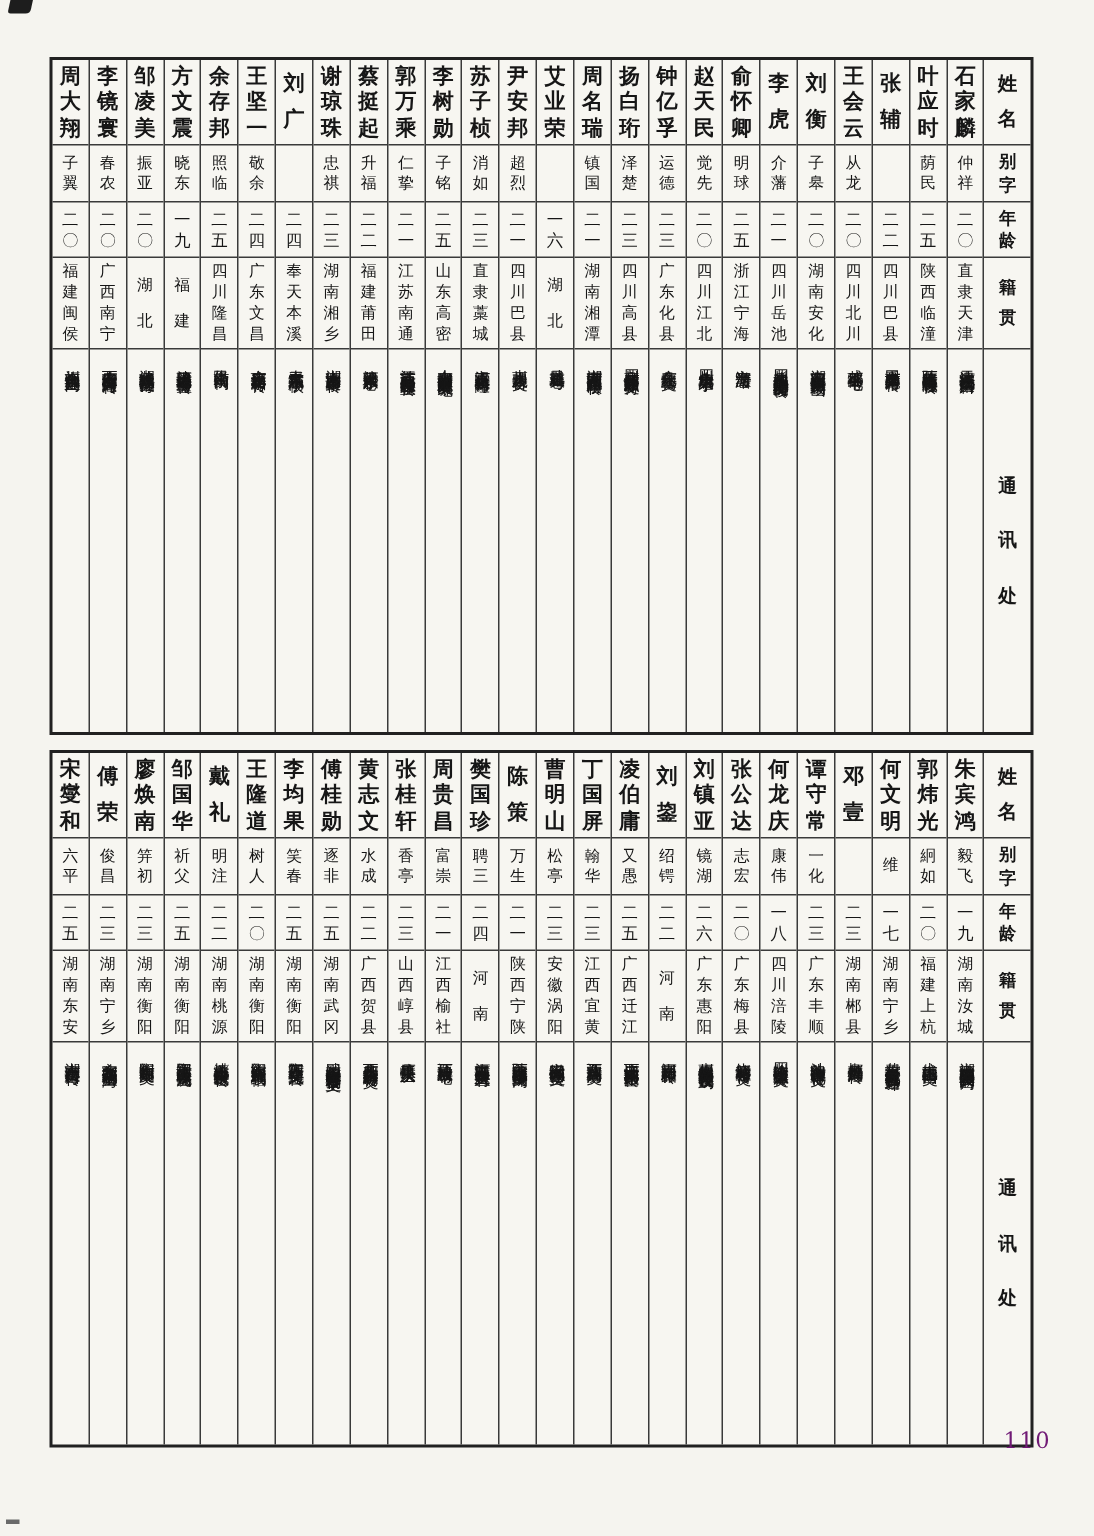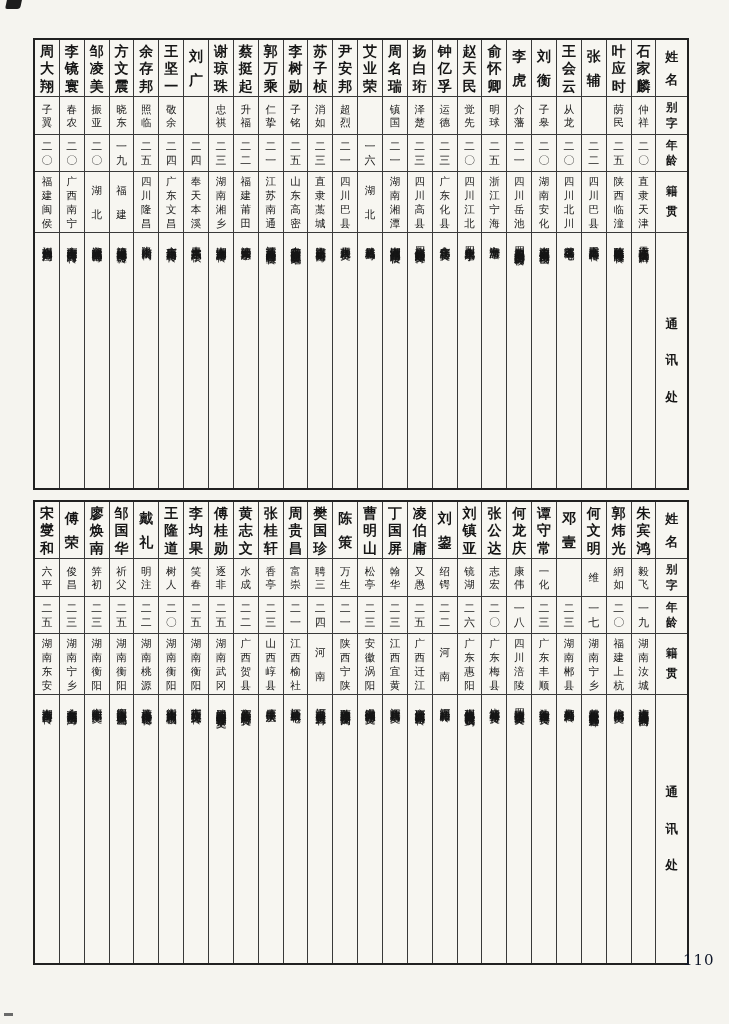--- a/index.html
+++ b/index.html
@@ -43,22 +43,22 @@
   }
   
   .header .cell{font-weight:bold;}
   .header .c-name{font-size:13px;}
   .header .c-courtesy,.header .c-age{font-size:11.5px;gap:4px;}
   .header .c-native{font-size:11.5px;padding:6px 0;}
   .c-addr-h{flex:1;border-bottom:none;justify-content:center;gap:24px;
             font-size:12.5px;font-weight:bold;}
   
   .pageno{
-    position:absolute;top:951px;left:683px;
-    font-size:15px;letter-spacing:1px;color:#0f172a;text-align:right;
+    position:absolute;top:951px;left:669px;
+    font-size:15px;letter-spacing:1px;color:#701a75;text-align:right;
   }
   
   .artifact{position:absolute;background:#1d1d1d;}
   #artifact-tl{left:6px;top:0;width:15px;height:9px;border-radius:0 0 3px 2px;transform:skewX(-12deg);}
   #artifact-bl{left:4px;top:1013px;width:9px;height:3px;background:#6a6a6a;}
 </style>
 </head>
 <body>
 
 <div class="page">

